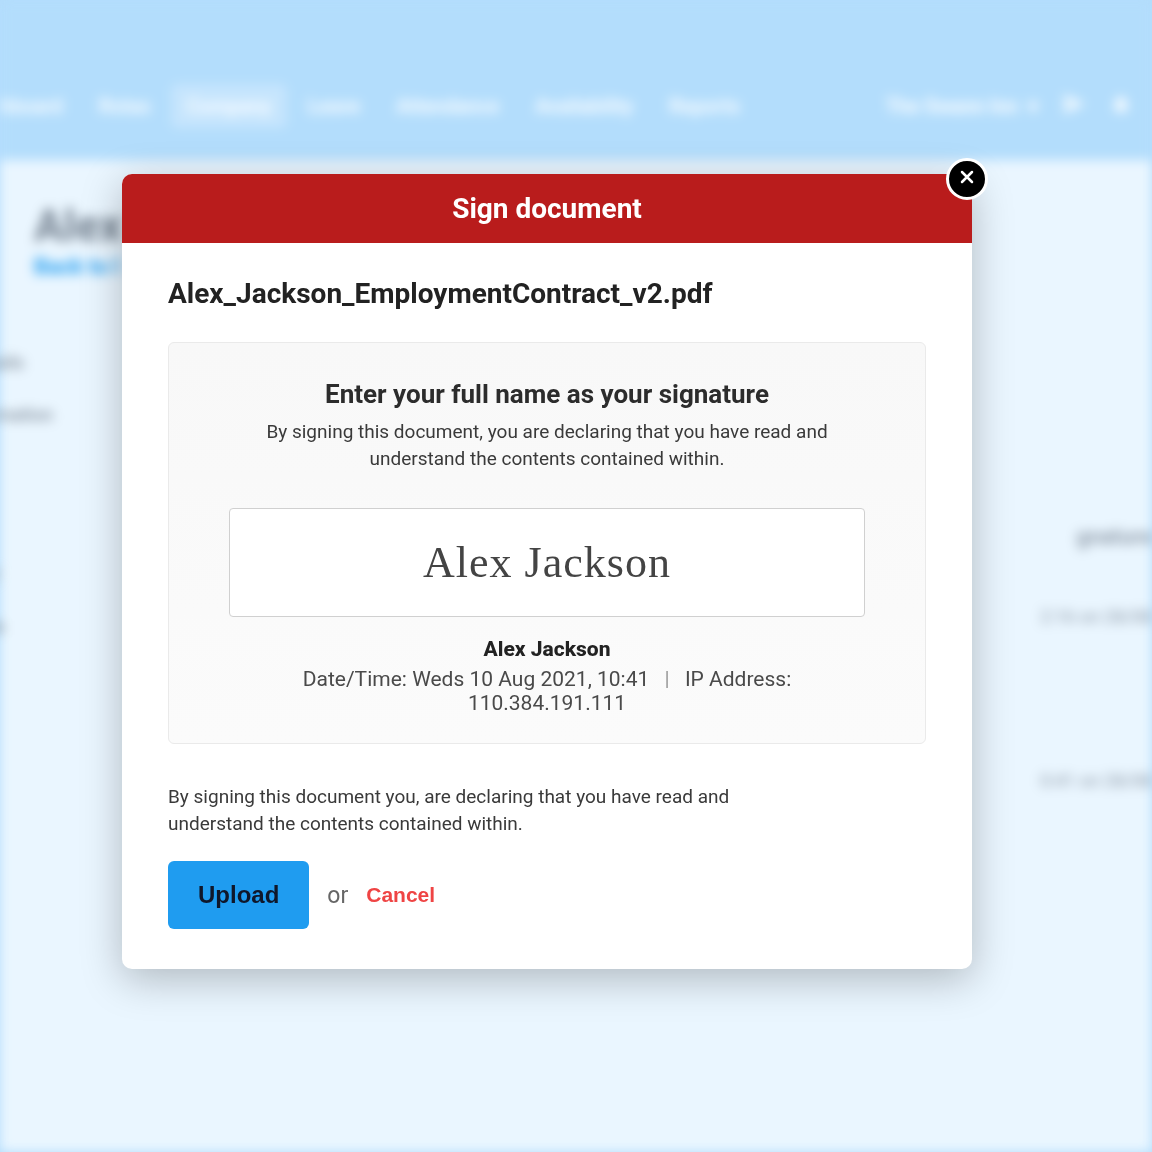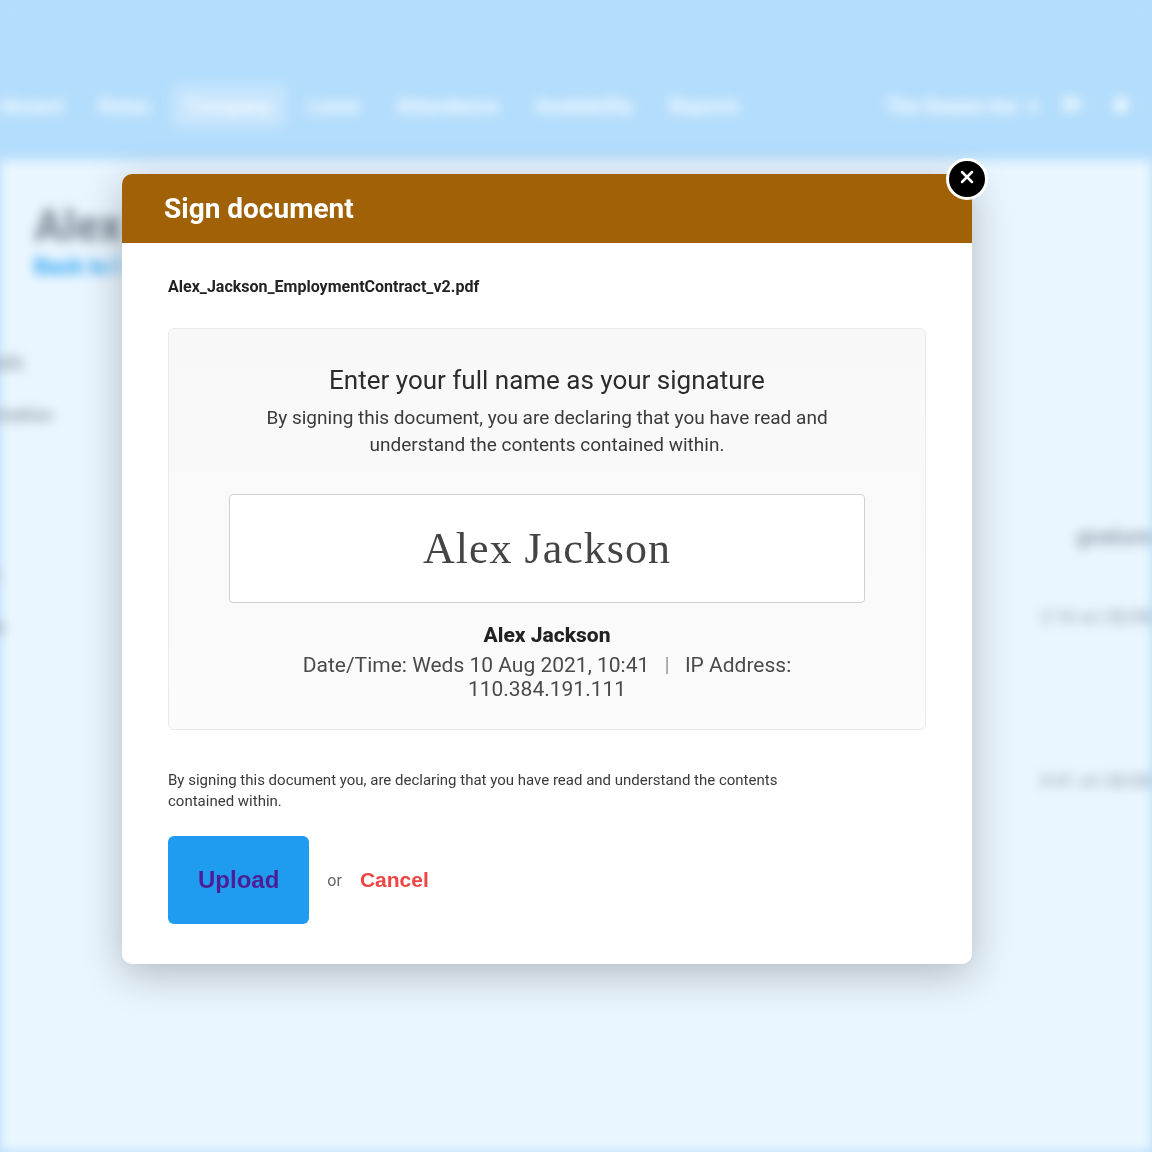--- a/index.html
+++ b/index.html
@@ -90,60 +90,61 @@
     position: absolute;
     top: 174px;
     left: 122px;
     width: 850px;
     background: #fff;
     border-radius: 10px;
     box-shadow: 0 10px 40px rgba(0,0,0,0.25);
     overflow: visible;
   }
   .modal-header {
-    background: #a16207;
+    background: #b91c1c;
     color: #fff;
     padding: 18px 42px;
     font-size: 28px;
     font-weight: 700;
     border-top-left-radius: 10px;
     border-top-right-radius: 10px;
+    text-align: center;
   }
   .modal-close {
     position: absolute;
     top: -16px;
     right: -16px;
     width: 42px; height: 42px;
     border-radius: 50%;
     background: #000;
     border: 3px solid #fff;
     display: flex;
     align-items: center;
     justify-content: center;
     cursor: pointer;
   }
   .modal-close svg { width: 20px; height: 20px; }
   .modal-body { padding: 34px 46px 40px 46px; }
   .filename {
-    font-size: 16px;
+    font-size: 28px;
     font-weight: 700;
     color: #222;
     margin-bottom: 32px;
   }
   .sig-box {
     background: linear-gradient(#f8f8f8, #fbfbfb);
     border: 1px solid #eaeaea;
     border-radius: 6px;
     padding: 36px 60px 28px 60px;
     text-align: center;
     margin-bottom: 40px;
   }
   .sig-title {
     font-size: 26px;
-    font-weight: 400;
+    font-weight: 700;
     color: #2c2c2c;
     margin-bottom: 10px;
   }
   .sig-sub {
     font-size: 19px;
     color: #3a3a3a;
     line-height: 1.4;
     margin-bottom: 36px;
   }
   .sig-input {
@@ -164,42 +165,42 @@
     font-weight: 800;
     color: #222;
     margin-bottom: 6px;
   }
   .sig-meta {
     font-size: 21px;
     color: #4a4a4a;
   }
   .sig-meta .sep { margin: 0 10px; color: #999; }
   .disclaimer {
-    font-size: 15px;
+    font-size: 19px;
     color: #3a3a3a;
     line-height: 1.4;
     margin-bottom: 24px;
     max-width: 640px;
   }
   .action-row {
     display: flex;
     align-items: center;
     gap: 18px;
   }
   .btn-primary {
     background: #1f9cf0;
-    color: #4c1d95;
+    color: #0f172a;
     border: none;
     font-size: 24px;
     font-weight: 700;
-    padding: 30px 30px;
+    padding: 20px 30px;
     border-radius: 6px;
     cursor: pointer;
   }
-  .or-text { font-size: 16px; color: #666; text-align: center; }
+  .or-text { font-size: 23px; color: #666; text-align: center; }
   .btn-cancel {
     background: none;
     border: none;
     font-size: 21px;
     font-weight: 700;
     color: #ef4444;
     cursor: pointer;
   }
 </style>
 </head>

